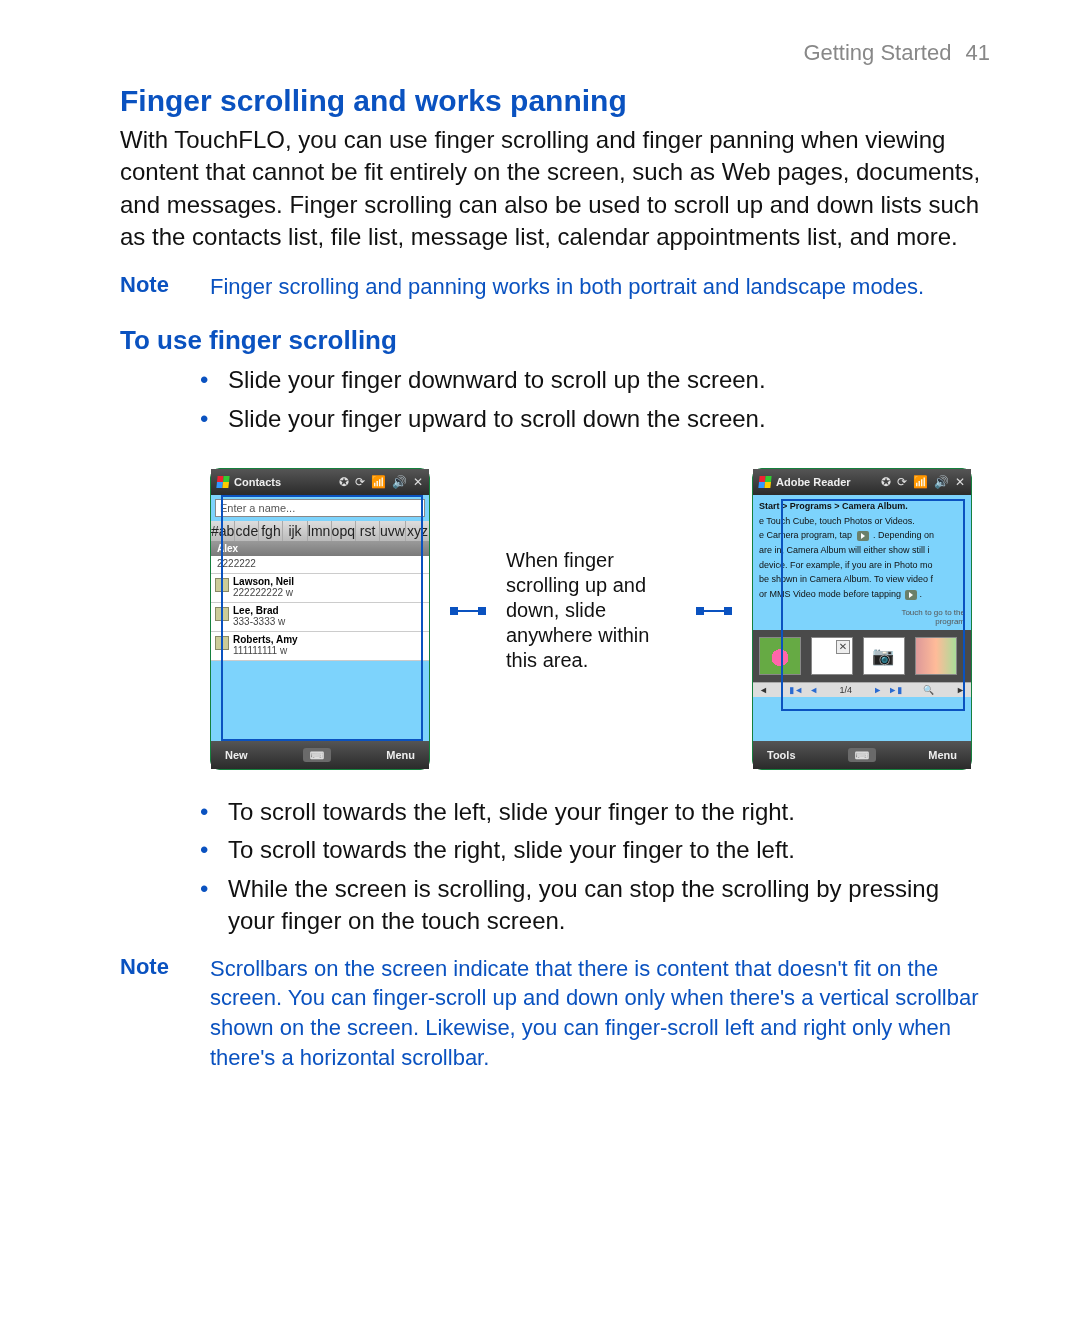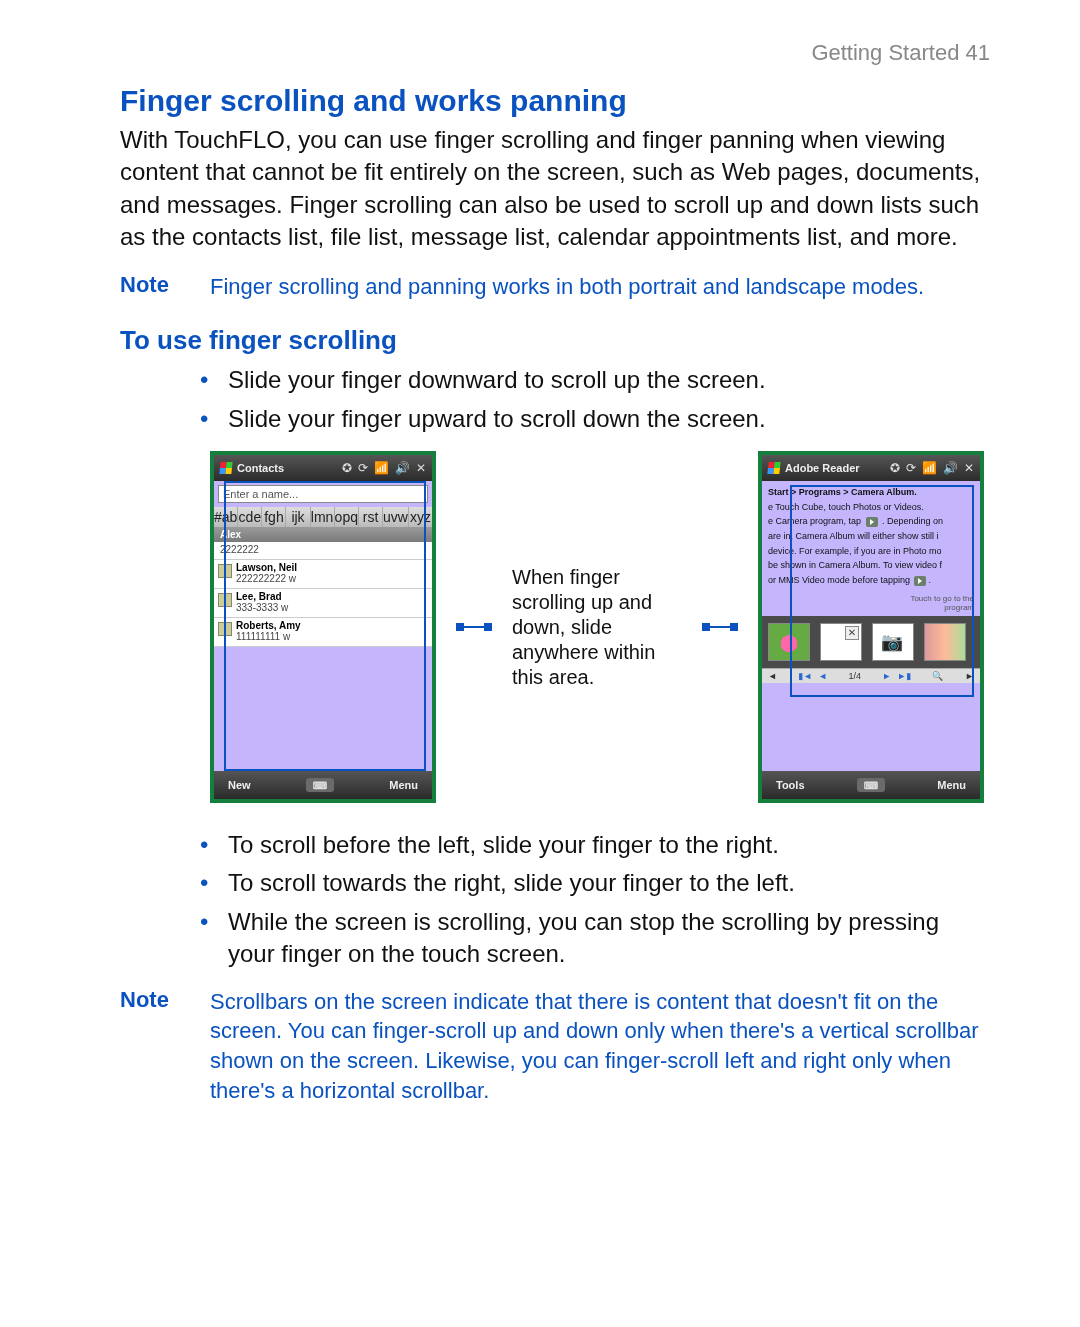--- a/index.html
+++ b/index.html
@@ -15,21 +15,21 @@
     box-sizing: border-box;
     padding: 40px 90px 60px 120px;
     position: relative;
   }
   .running-head {
     text-align: right;
     font-size: 22px;
     color: #888;
     margin-bottom: 18px;
   }
-  .running-head .num { }
+  .running-head .num { margin-left: 8px; }
   h1.section-title {
     font-size: 30px;
     font-weight: 700;
     color: #0a52c0;
     margin: 0 0 6px 0;
   }
   p.body {
     font-size: 24px;
     line-height: 1.35;
     margin: 0 0 18px 0;
@@ -82,25 +82,26 @@
   .figure-row {
     display: flex;
     align-items: center;
     justify-content: flex-start;
     gap: 24px;
     margin: 14px 0 26px 90px;
   }
   .phone {
     width: 218px;
     background: #2b2b2b;
-    border-radius: 0;
+    border-radius: 10px;
     font-size: 10px;
     color: #eee;
     position: relative;
-    border: 4px solid #15803d;
+    border: 1px solid #15803d;
+    margin-top: 17px;
   }
   .phone .titlebar {
     display: flex;
     align-items: center;
     justify-content: space-between;
     background: linear-gradient(#555, #2b2b2b);
     padding: 3px 6px;
     height: 20px;
   }
   .phone .titlebar .left { display: flex; align-items: center; gap: 5px; }
@@ -111,24 +112,24 @@
   }
   .win-flag span:nth-child(1){background:#e23;}
   .win-flag span:nth-child(2){background:#3c3;}
   .win-flag span:nth-child(3){background:#39f;}
   .win-flag span:nth-child(4){background:#fc0;}
   .titlebar .title { font-weight: 700; font-size: 11px; }
   .titlebar .right { display:flex; gap:6px; font-size:12px; color:#ddd; align-items:center;}
   .titlebar .right span { line-height:1; }
 
   .phone .content {
-    background: #c4b5fd;
+    background: #7dd3fc;
     color: #111;
     position: relative;
-    height: 290px;
+    height: 246px;
     overflow: hidden;
   }
   .blue-box {
     position: absolute;
     border: 2px solid #0a52c0;
     pointer-events: none;
   }
   .contacts-blue { top: 0; left: 10px; right: 6px; bottom: 0; }
   .reader-blue-1 { top: 4px; left: 28px; width: 2px; height: 210px; background:#0a52c0; border:0;}
   .reader-blue-2 { top: 4px; right: 6px; width: 2px; height: 210px; background:#0a52c0; border:0;}
@@ -430,21 +431,21 @@
       </div>
       <div class="softkeys">
         <span>Tools</span>
         <span class="mid"></span>
         <span>Menu</span>
       </div>
     </div>
   </div>
 
   <ul class="bullets">
-    <li>To scroll before the left, slide your finger to the right.</li>
+    <li>To scroll towards the left, slide your finger to the right.</li>
     <li>To scroll towards the right, slide your finger to the left.</li>
     <li>While the screen is scrolling, you can stop the scrolling by pressing your finger on the touch screen.</li>
   </ul>
 
   <div class="note-row">
     <div class="note-label">Note</div>
     <div class="note-text">Scrollbars on the screen indicate that there is content that doesn't fit on the screen. You can finger-scroll up and down only when there's a vertical scrollbar shown on the screen. Likewise, you can finger-scroll left and right only when there's a horizontal scrollbar.</div>
   </div>
 
 </div>

